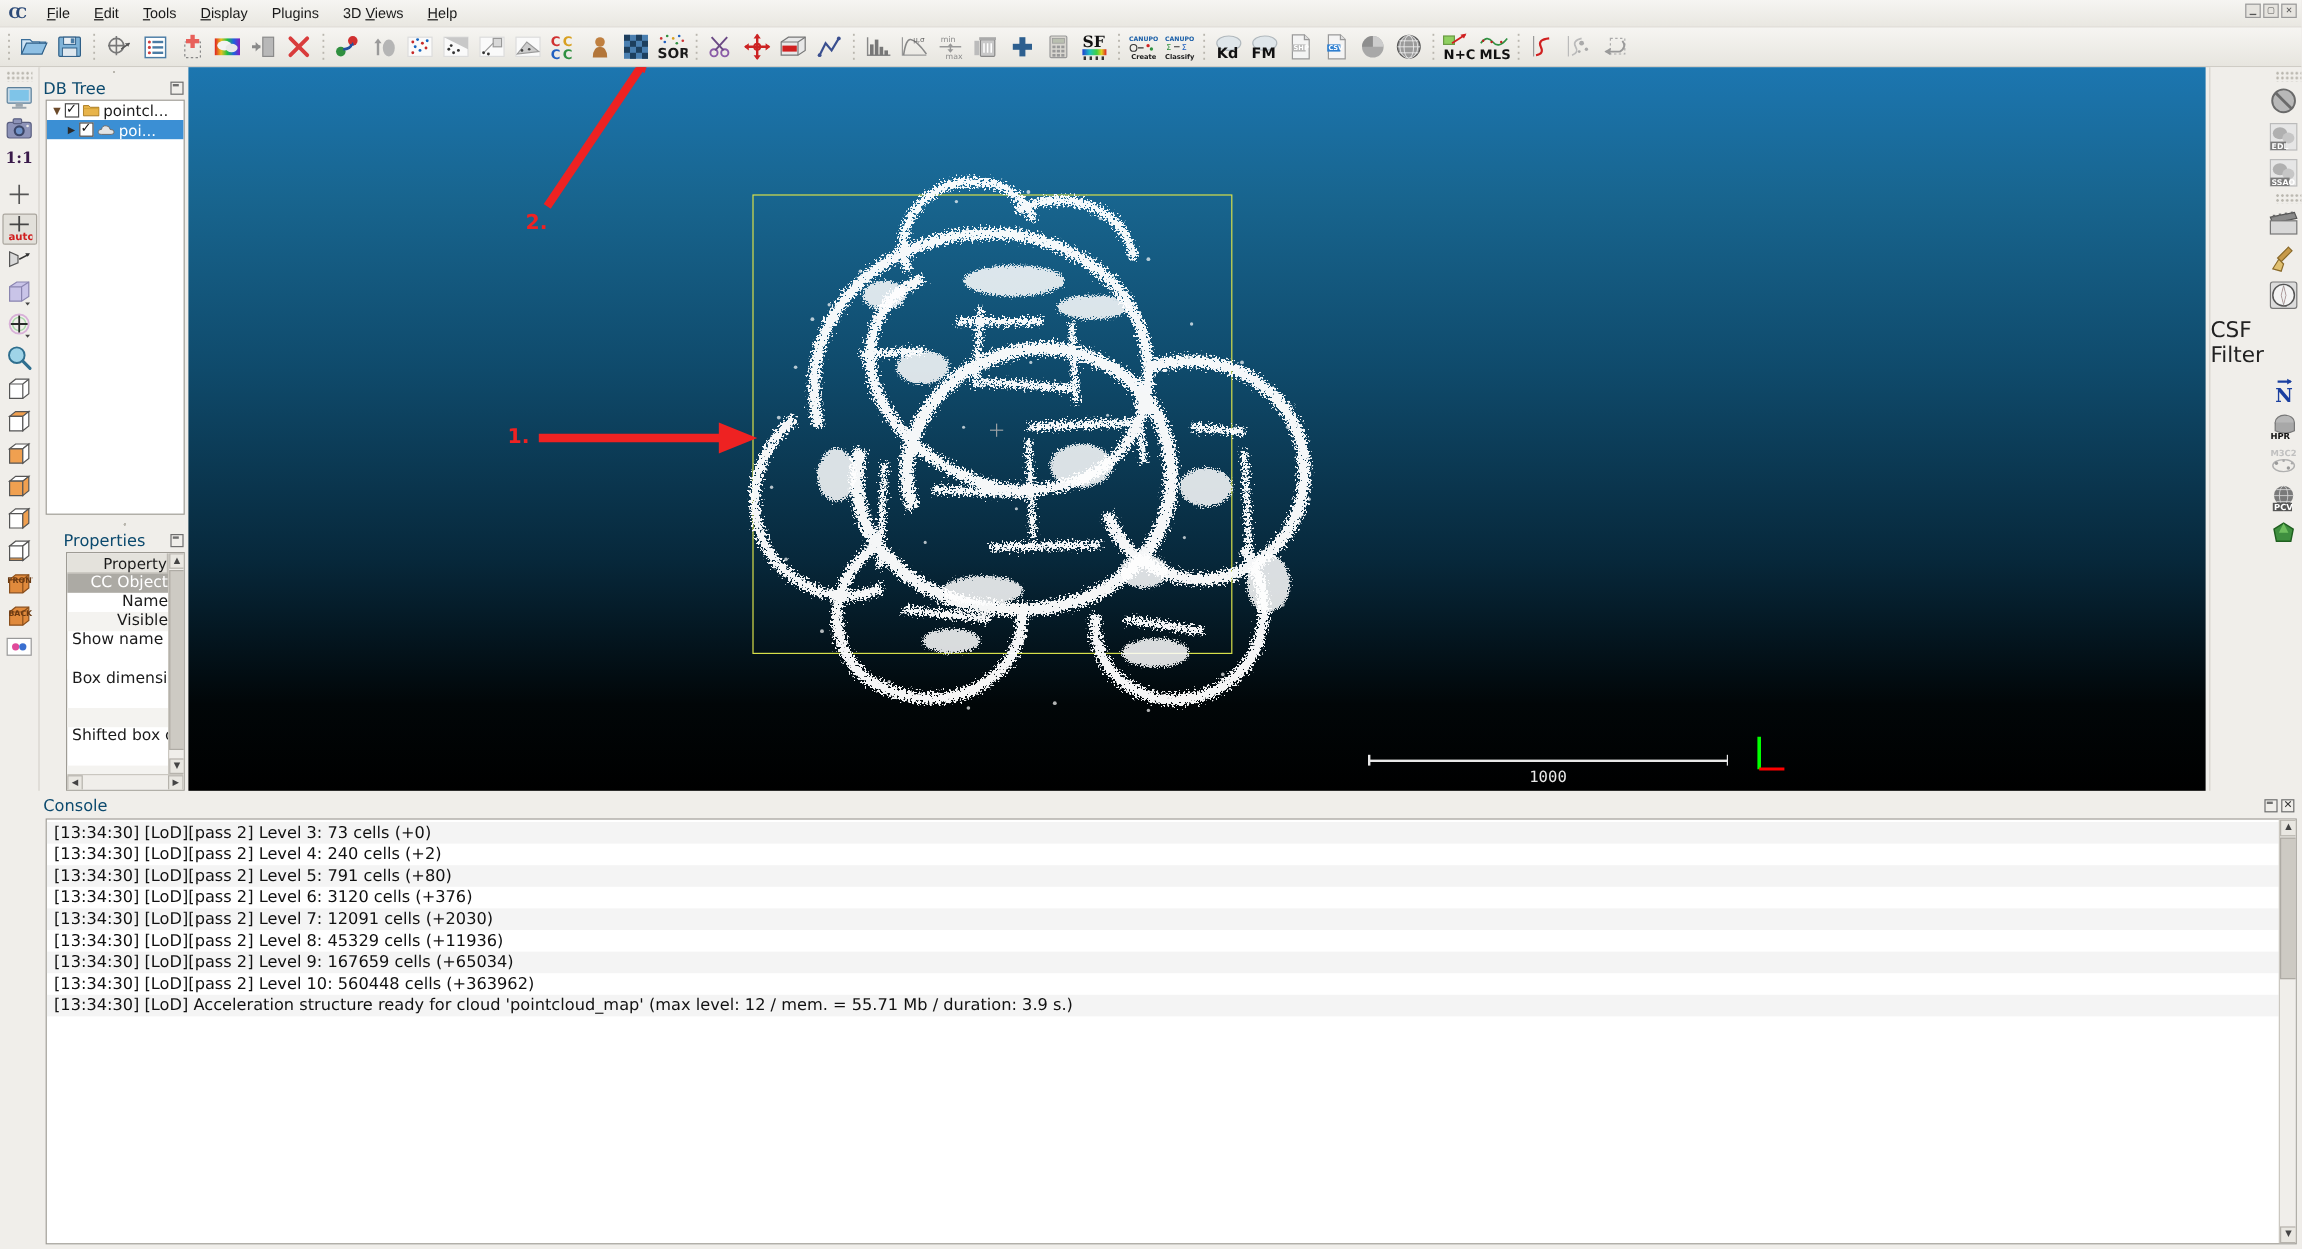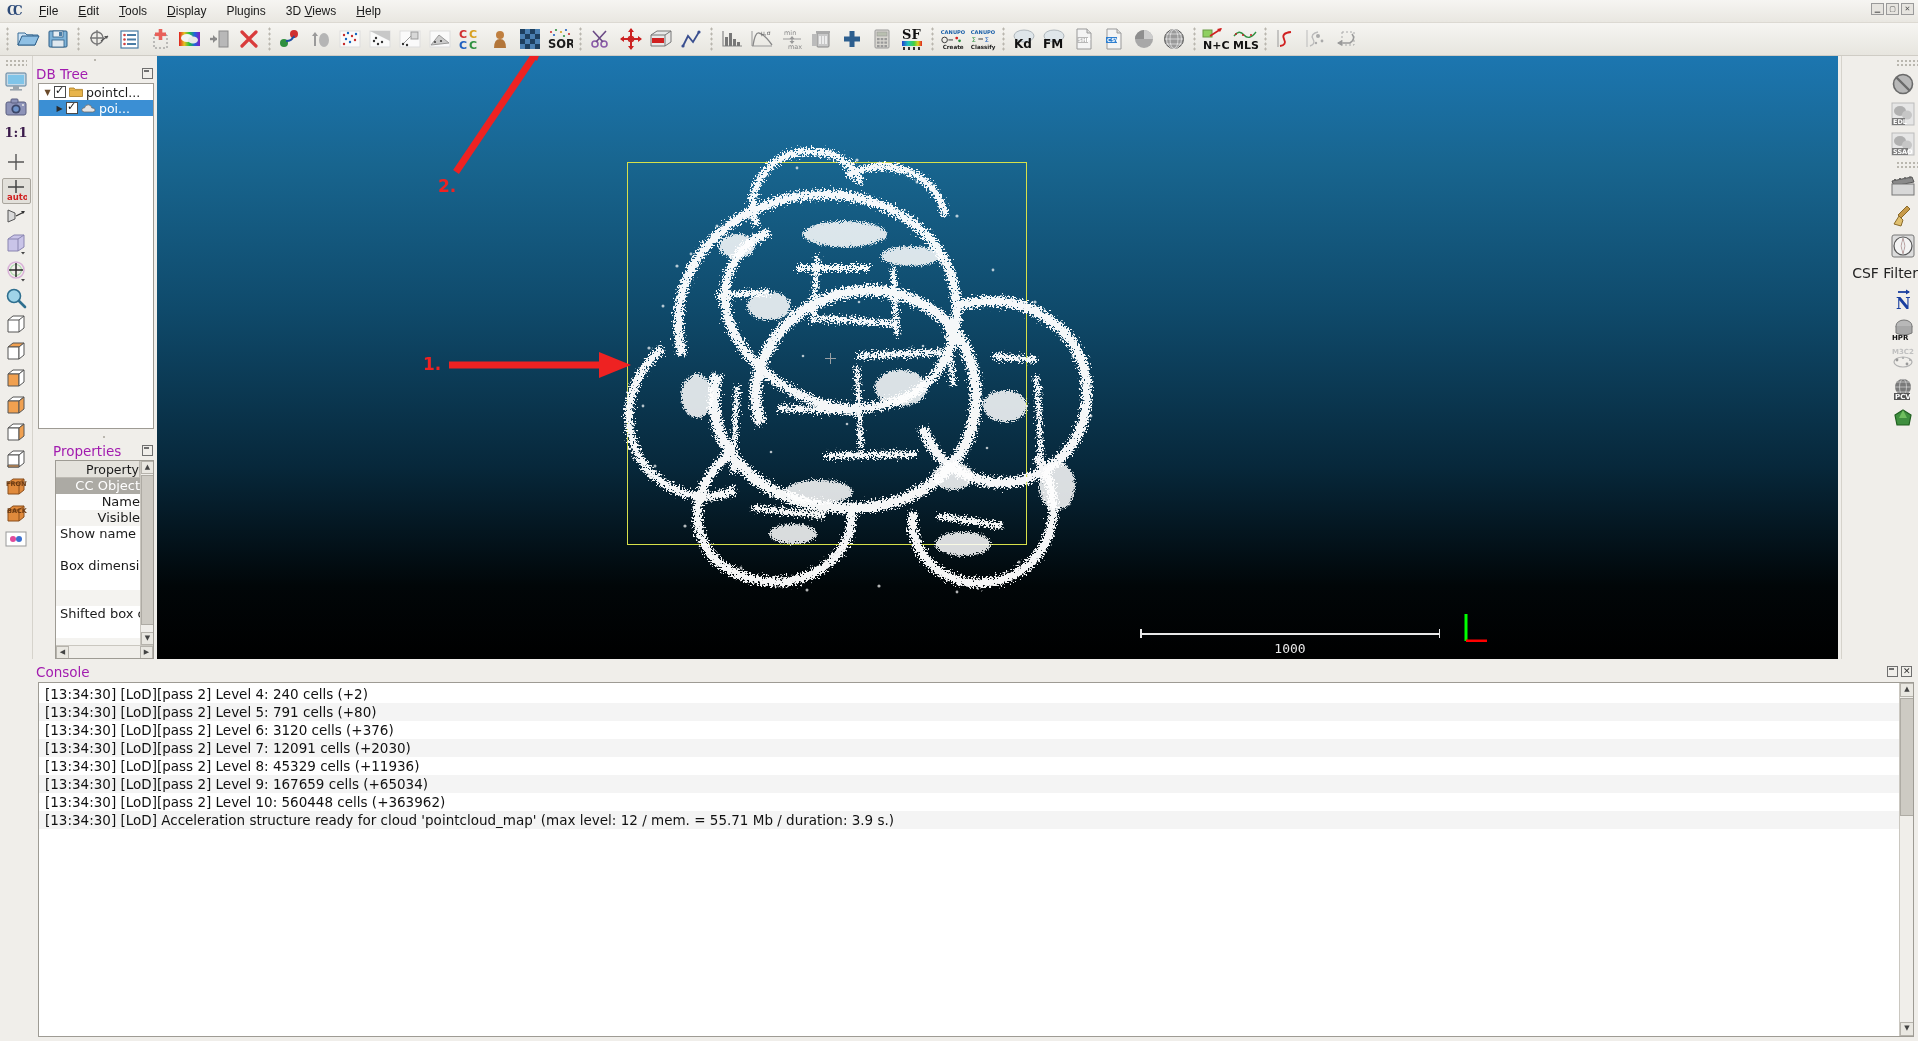--- a/index.html
+++ b/index.html
@@ -78,42 +78,42 @@
   
   #righttb {
     position: absolute; right: 0; top: 56px; width: 77px; height: 603px;
     background: #f0eeea; border-left: 1px solid #d6d3cc;
     display: flex; flex-direction: column; align-items: flex-end; padding-top: 2px;
   }
   .rt-btn {
     width: 30px; height: 28px; display: flex; align-items: center; justify-content: center;
     cursor: default; border: 1px solid transparent; border-radius: 2px; margin-bottom: 2px;
   }
-  .rt-label { font-size: 14px; color: #222; margin: 3px 0 4px 0; }
+  .rt-label { font-size: 18px; color: #222; margin: 3px 0 4px 0; }
 
   
   #dbtree-dock {
     position: absolute; left: 34px; top: 56px; width: 122px; height: 375px;
     background: #f0eeea; display: flex; flex-direction: column;
   }
   #props-dock {
     position: absolute; left: 34px; top: 433px; width: 122px; height: 226px;
     background: #f0eeea; display: flex; flex-direction: column; padding-left: 17px;
   }
   .dock-grip {
     height: 8px; width: 100%;
     background-image: radial-gradient(circle, #b9b6ae 1px, transparent 1.2px);
     background-size: 4px 4px; background-position: center;
     background-repeat: no-repeat; background-size: 30px 4px;
   }
   .dock-title-row {
     height: 19px; display: flex; align-items: center; justify-content: space-between;
     padding: 0 3px 0 2px;
   }
-  .dock-title { font-size: 13.5px; color: #a21caf; }
+  .dock-title { font-size: 13.5px; color: #0c4a6e; }
   .dock-float {
     width: 11px; height: 11px; border: 1px solid #6f6f6f; position: relative; background: #f0eeea;
   }
   .dock-float::after {
     content: ''; position: absolute; left: 1px; top: 1px; right: 3px; height: 2px; background: #6f6f6f;
   }
   .panel-body {
     flex: 1; background: #ffffff; border: 1px solid #9e9b94; margin: 0 2px 2px 4px;
     overflow: hidden; position: relative;
   }
@@ -1120,20 +1120,21 @@
   <div id="console-dock">
     <div id="console-titlerow">
       <span class="dock-title">Console</span>
       <span id="console-closebtns">
         <span class="cc-btn float"></span>
         <span class="cc-btn close"></span>
       </span>
     </div>
     <div id="console-body">
       <div style="position:absolute; left:0; top:0; right:14px; bottom:0; overflow:hidden; padding-top:2px;">
+        <div class="log-line alt">[13:34:30] [LoD][pass 2] Level 3: 73 cells (+0)</div>
         <div class="log-line">[13:34:30] [LoD][pass 2] Level 4: 240 cells (+2)</div>
         <div class="log-line alt">[13:34:30] [LoD][pass 2] Level 5: 791 cells (+80)</div>
         <div class="log-line">[13:34:30] [LoD][pass 2] Level 6: 3120 cells (+376)</div>
         <div class="log-line alt">[13:34:30] [LoD][pass 2] Level 7: 12091 cells (+2030)</div>
         <div class="log-line">[13:34:30] [LoD][pass 2] Level 8: 45329 cells (+11936)</div>
         <div class="log-line alt">[13:34:30] [LoD][pass 2] Level 9: 167659 cells (+65034)</div>
         <div class="log-line">[13:34:30] [LoD][pass 2] Level 10: 560448 cells (+363962)</div>
         <div class="log-line alt">[13:34:30] [LoD] Acceleration structure ready for cloud 'pointcloud_map' (max level: 12 / mem. = 55.71 Mb / duration: 3.9 s.)</div>
       </div>
       <div class="vscroll" style="width:14px;">

